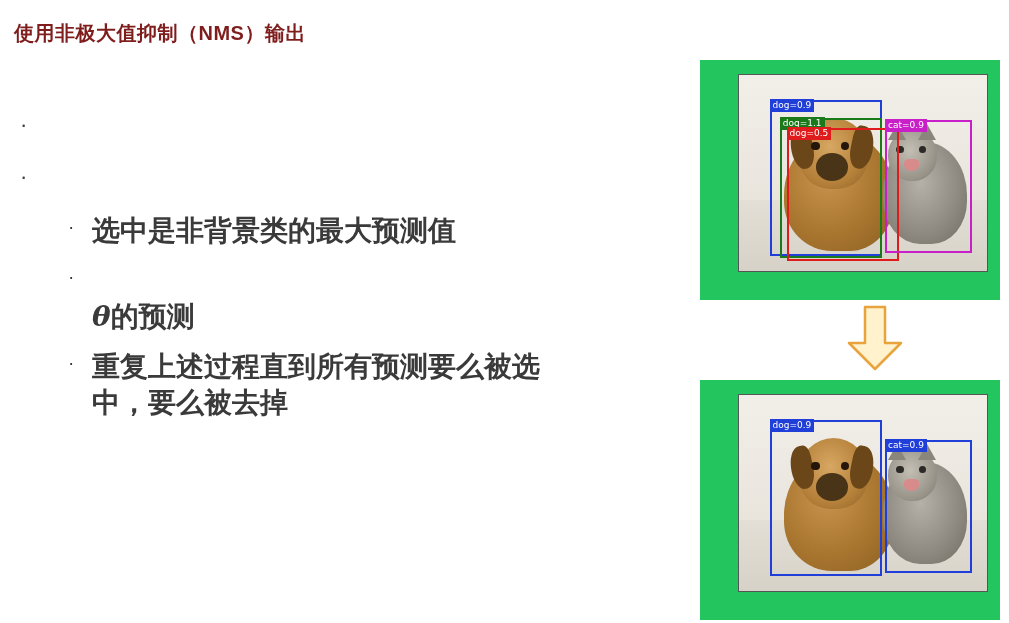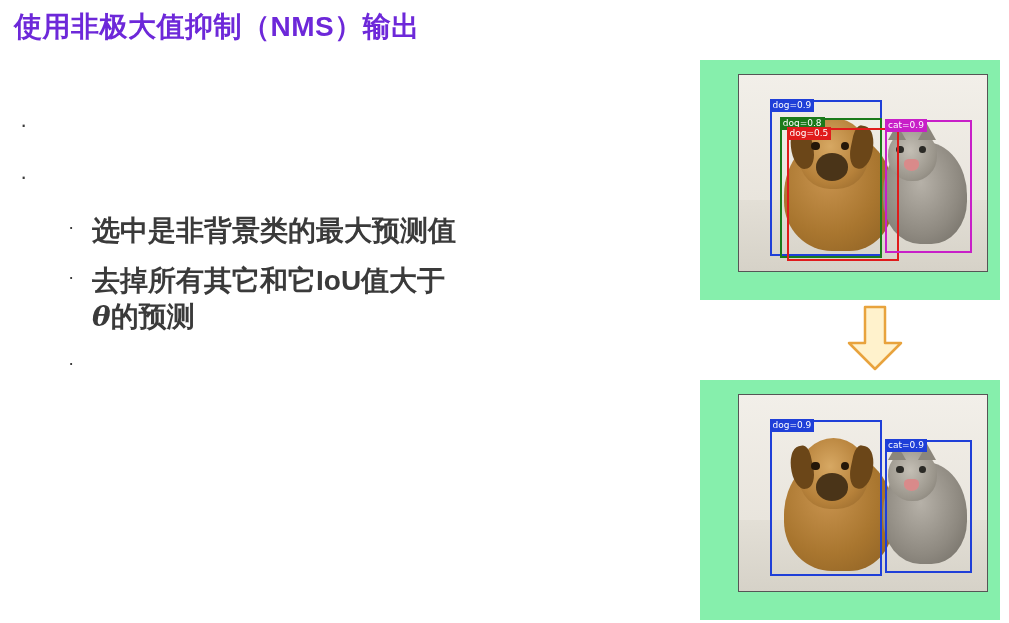--- a/index.html
+++ b/index.html
@@ -15,24 +15,24 @@
     position: relative;
   }
   .slide {
     position: relative;
     width: 1009px;
     height: 623px;
   }
   .slide-title {
     position: absolute;
     left: 14px;
-    top: 8px;
-    font-size: 28px;
+    top: 20px;
+    font-size: 20px;
     font-weight: bold;
-    color: #6d28d9;
+    color: #7f1d1d;
     letter-spacing: 0.5px;
     white-space: nowrap;
   }
   .bullets {
     position: absolute;
     left: 20px;
     top: 110px;
     width: 630px;
   }
   .b1 {
@@ -70,21 +70,21 @@
     max-width: 500px;
     font-weight: bold;
   }
   .theta {
     font-family: "DejaVu Serif", serif;
     font-style: italic;
   }
   
   .figure {
     position: absolute;
-    background: #86efac;
+    background: #22c55e;
   }
   .fig-top { left: 700px; top: 60px; width: 300px; height: 240px; }
   .fig-bot { left: 700px; top: 380px; width: 300px; height: 240px; }
 
   .plot-area {
     position: absolute;
     left: 38px;
     top: 14px;
     width: 248px;
     height: 196px;
@@ -228,27 +228,28 @@
     </div>
 
     <div class="b2">
       <span class="dot">·</span>
       <span class="txt">选中是非背景类的最大预测值</span>
     </div>
 
     <div class="b2">
       <span class="dot">·</span>
       <span class="txt">
-        <span>去掉所有其它和它IoU值大于</span><br>
+        <br>
         <span class="theta">θ</span><span>的预测</span>
       </span>
     </div>
 
     <div class="b2">
       <span class="dot">·</span>
+      <span class="txt">重复上述过程直到所有预测要么被选中，要么被去掉</span>
     </div>
 
   </div>
 
   <div class="figure fig-top">
     <div class="plot-area" id="plot-top">
       <div class="photo">
         <div class="bg-upper"></div>
         <div class="bg-lower"></div>
         <div class="dog-body"></div>
@@ -272,21 +273,21 @@
         <div class="tick-y" style="top: 109.627px;"></div>
         <div class="tick-y" style="top: 142.847px;"></div>
         <div class="tick-y" style="top: 176.068px;"></div>
         <div class="tick-x" style="left: 10.1918px;"></div>
         <div class="tick-x" style="left: 78.137px;"></div>
         <div class="tick-x" style="left: 146.082px;"></div>
         <div class="tick-x" style="left: 214.027px;"></div>
         <div class="bbox" style="left: 30.5753px; top: 24.9153px; width: 112.11px; height: 156.136px; border: 2px solid rgb(31, 63, 216);"></div>
         <div class="bbox-label" style="left: 30.5753px; top: 23.9153px; background: rgb(31, 63, 216);">dog=0.9</div>
         <div class="bbox" style="left: 40.7671px; top: 43.1864px; width: 101.918px; height: 139.525px; border: 2px solid rgb(26, 122, 26);"></div>
-        <div class="bbox-label" style="left: 40.7671px; top: 42.1864px; background: rgb(26, 122, 26);">dog=0.8</div>
+        <div class="bbox-label" style="left: 40.7671px; top: 42.1864px; background: rgb(26, 122, 26);">dog=1.1</div>
         <div class="bbox" style="left: 47.5616px; top: 53.1525px; width: 112.11px; height: 132.881px; border: 2px solid rgb(224, 27, 27);"></div>
         <div class="bbox-label" style="left: 47.5616px; top: 52.1525px; background: rgb(224, 27, 27);">dog=0.5</div>
         <div class="bbox" style="left: 146.082px; top: 44.8475px; width: 86.6301px; height: 132.881px; border: 2px solid rgb(200, 31, 200);"></div>
         <div class="bbox-label" style="left: 146.082px; top: 43.8475px; background: rgb(200, 31, 200);">cat=0.9</div>
       </div>
   </div>
 
   <div class="arrow">
     <svg width="60" height="66" viewBox="0 0 60 66">
       <polygon points="20,2 40,2 40,38 56,38 30,64 4,38 20,38" fill="#FFF2CC" stroke="#E8A33D" stroke-width="2.5" stroke-linejoin="round"></polygon>

